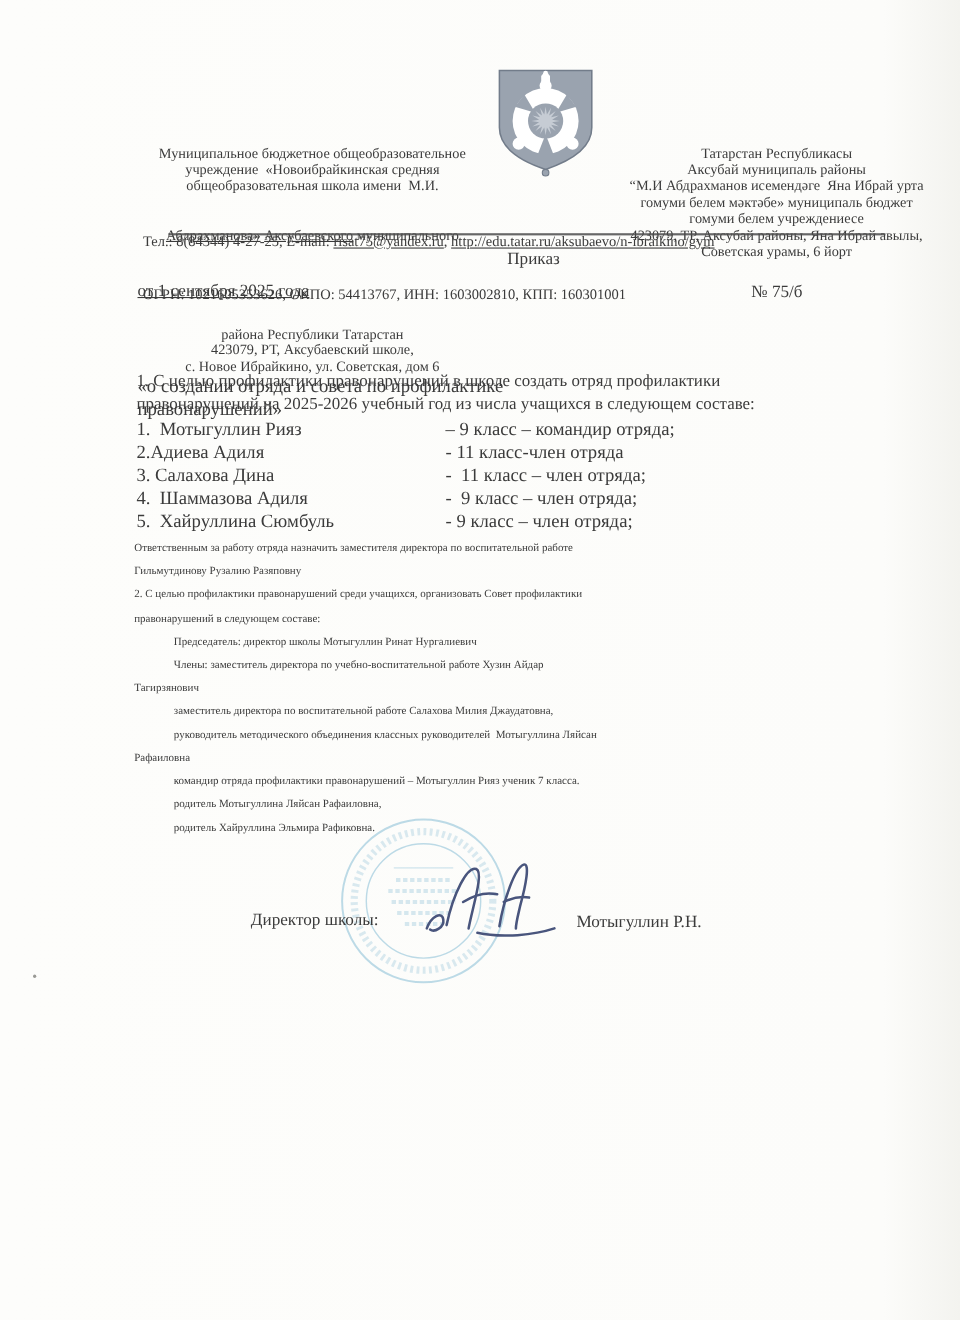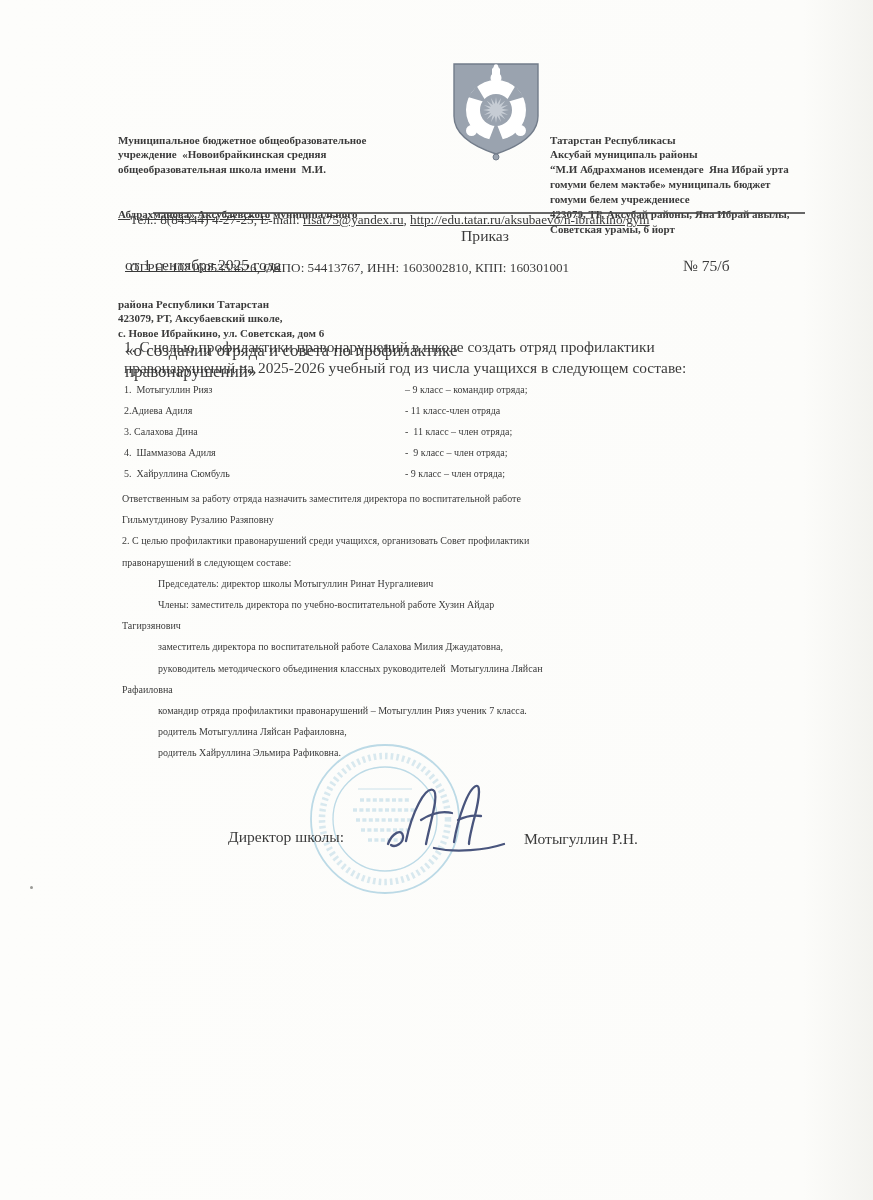--- a/index.html
+++ b/index.html
@@ -7,36 +7,36 @@
     --emblem_fill:#9aa3af; --emblem_line:#727c8a; --emblem_light:#c6ccd4;
   }
   *{margin:0;padding:0;box-sizing:border-box;}
   html,body{background:#e9e9e7;}
   .page{
     position:relative; width:873px; height:1200px; margin:0 auto;
     background:linear-gradient(90deg,#fdfdfb 0%, #fcfcfa 92%, #f3f3ef 100%);
     font-family:"Liberation Serif","DejaVu Serif",serif;
     color:var(--ink); overflow:hidden;
   }
-  .org{position:absolute; font-size:11px; line-height:14.9px; white-space:pre-wrap;font-weight:bold;}
+  .org{position:absolute; text-align:center; font-size:13px; line-height:14.9px; white-space:pre-wrap;}
   .org-left{left:118px; top:58px; width:332px;}
   .org-right{left:550px; top:58px; width:312px;}
   .org p{white-space:pre-wrap;}
   .u{text-decoration:underline;}
   .emblem{position:absolute; left:446px; top:58px; width:100px; height:104px;}
   .contact{position:absolute; left:130px; top:180px; width:680px; text-align:left;
     font-size:13.2px; line-height:16px; white-space:pre-wrap;}
   .rule{position:absolute; left:153px; top:212px; width:652px; border-top:2px solid var(--rule); opacity:.85;}
   .doc-title{position:absolute; left:100px; top:227px; width:770px; text-align:center; font-size:15.6px;}
   .date-line{position:absolute; left:125px; top:256px; font-size:15.6px;text-decoration:underline;}
   .order-no{position:absolute; left:683px; top:257px; font-size:15.6px;text-align:center;}
   .subject{position:absolute; left:125px; top:277px; font-size:17px; line-height:21px; white-space:pre-wrap;}
   .clause1{position:absolute; left:124px; top:336px; font-size:15.4px; line-height:21px;}
   .clause1 p{white-space:pre;}
-  .roster{position:absolute; left:124px; top:379px; font-size:10px; line-height:21px;}
+  .roster{position:absolute; left:124px; top:379px; font-size:17px; line-height:21px;}
   .roster-row{position:relative; height:21px; width:700px;}
   .roster-name{white-space:pre;}
   .roster-role{position:absolute; left:281px; top:0; white-space:pre;}
   .section2{position:absolute; left:122px; top:488px; font-size:10px; line-height:21.2px;}
   .section2 p{white-space:pre;}
   .ind1{padding-left:36px;}
   .stamp{position:absolute; left:298px; top:740px; width:175px; height:158px; filter:blur(.5px);}
   .sig-label{position:absolute; left:228px; top:828px; font-size:15.6px;}
   .sig-name{position:absolute; left:524px; top:830px; font-size:15.6px;}
   .sig-svg{position:absolute; left:378px; top:778px; width:136px; height:90px;}

